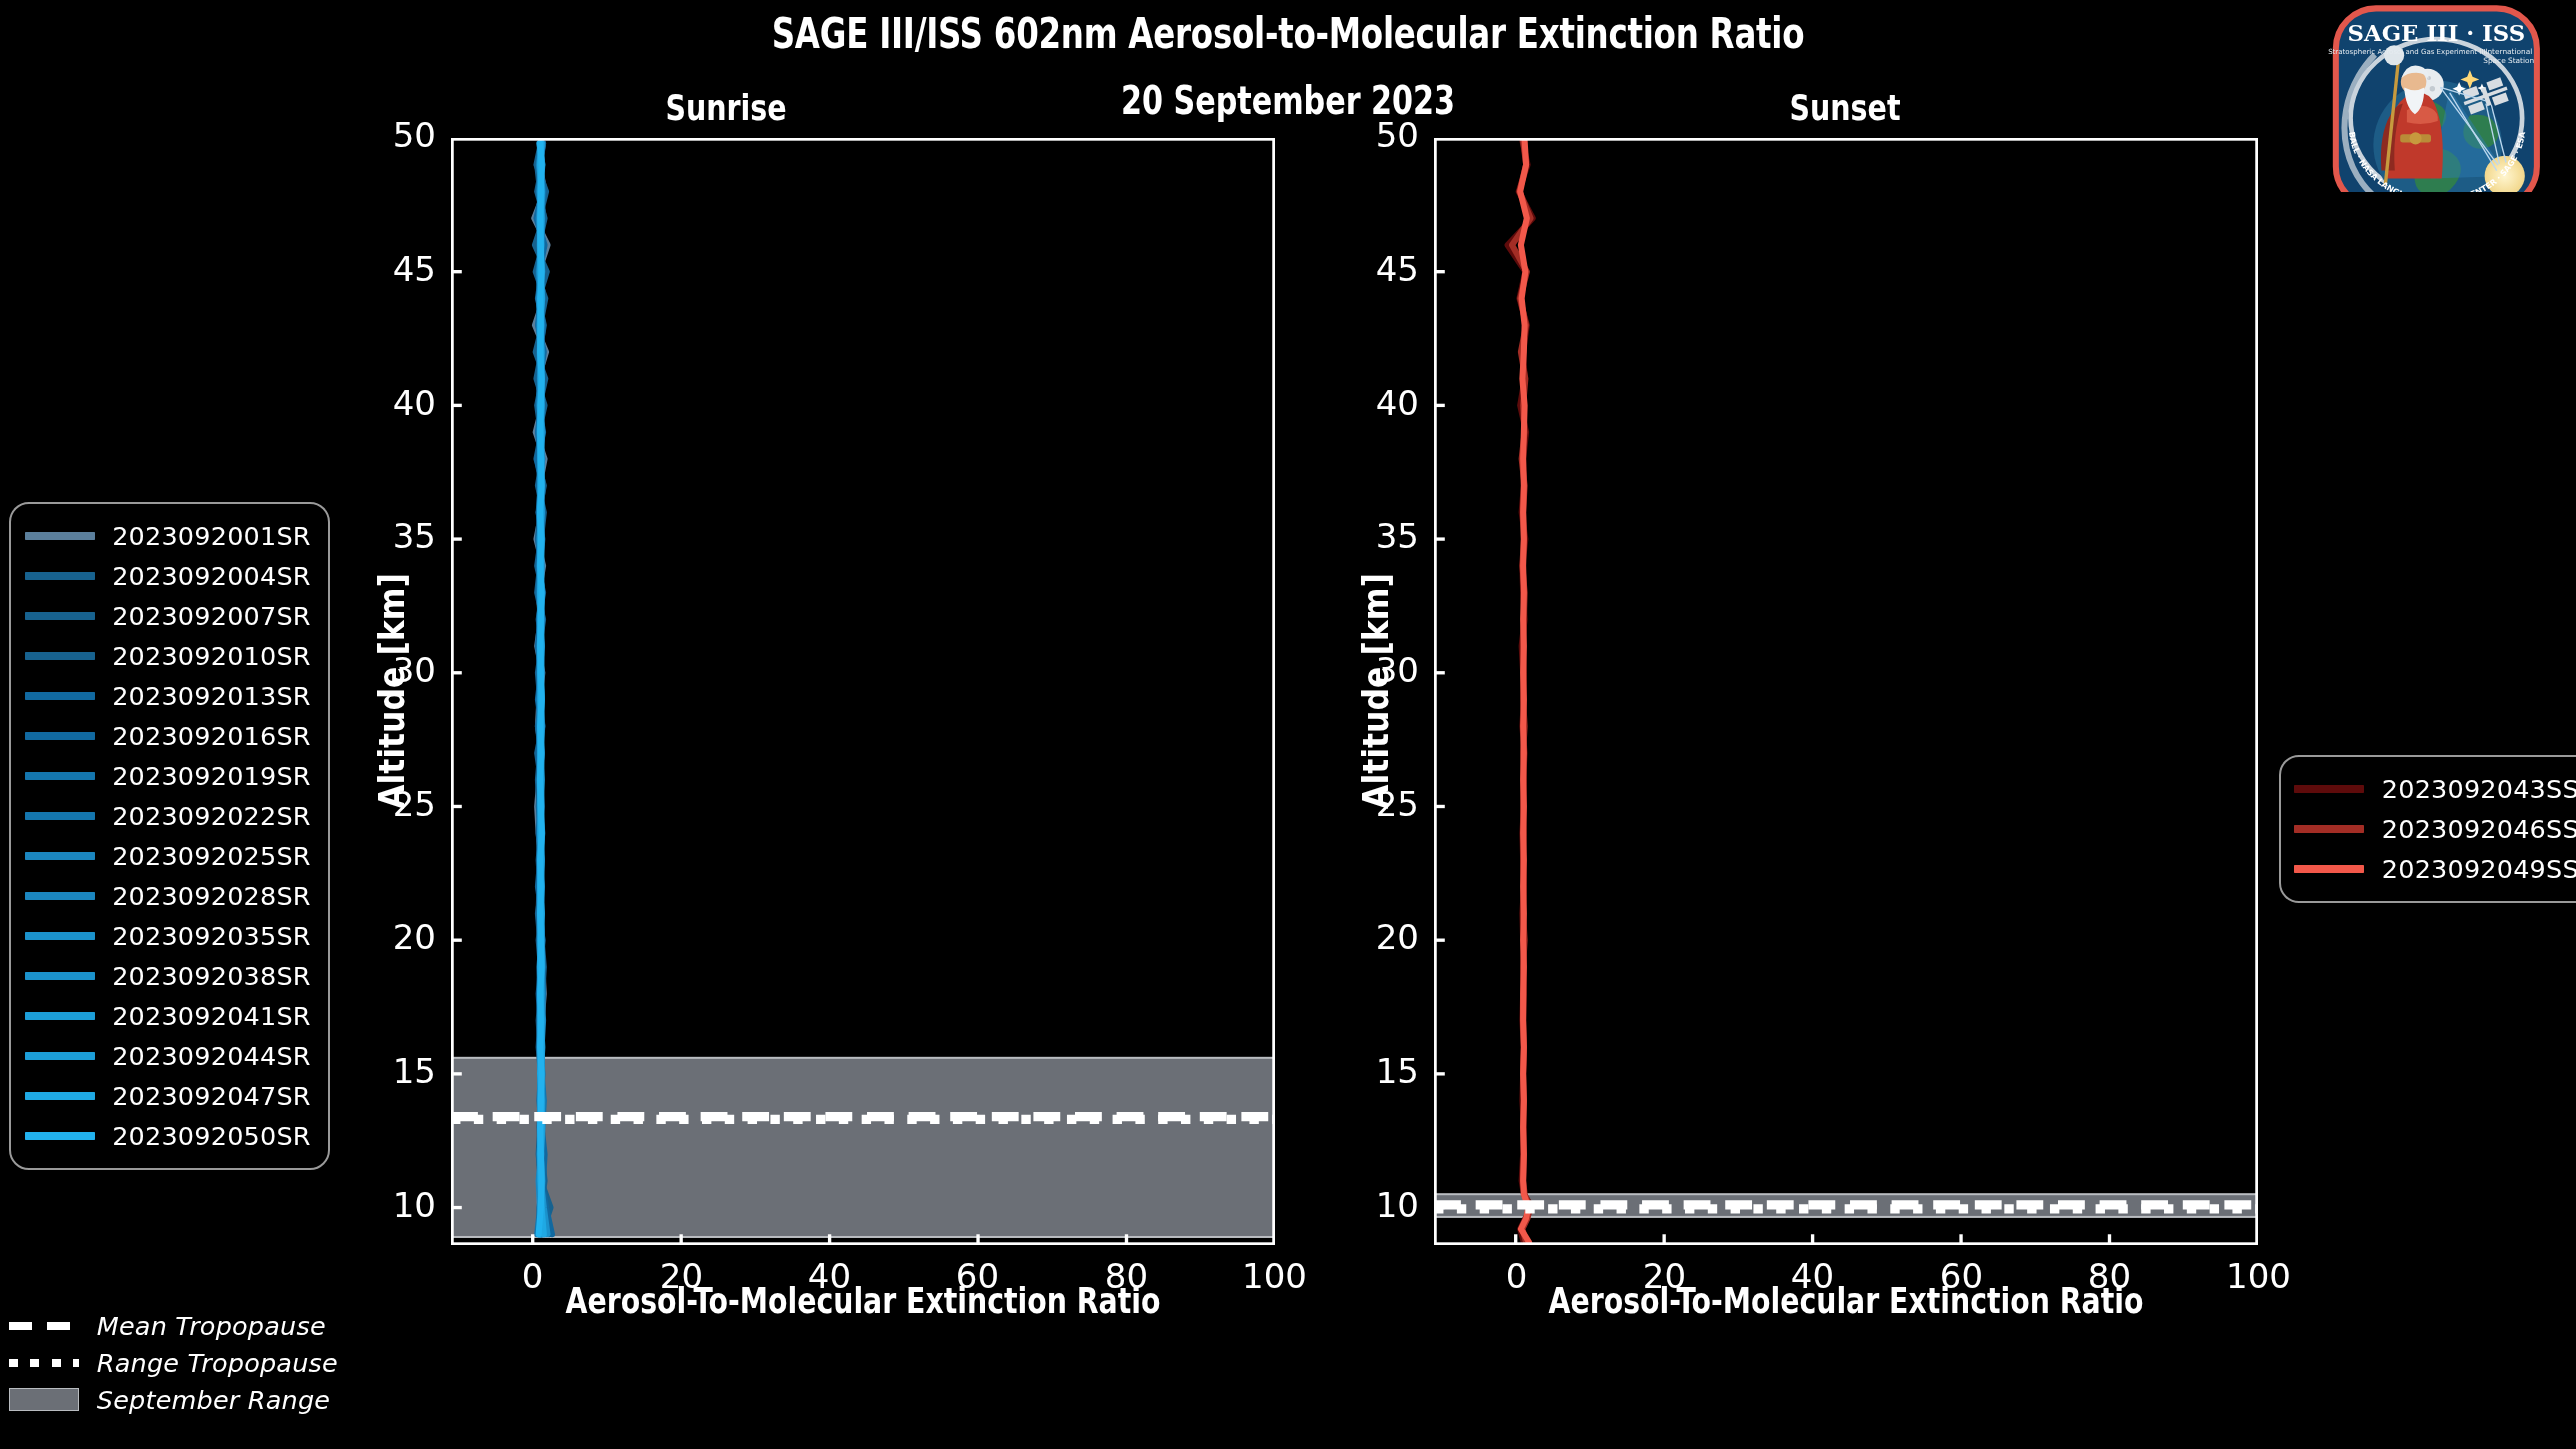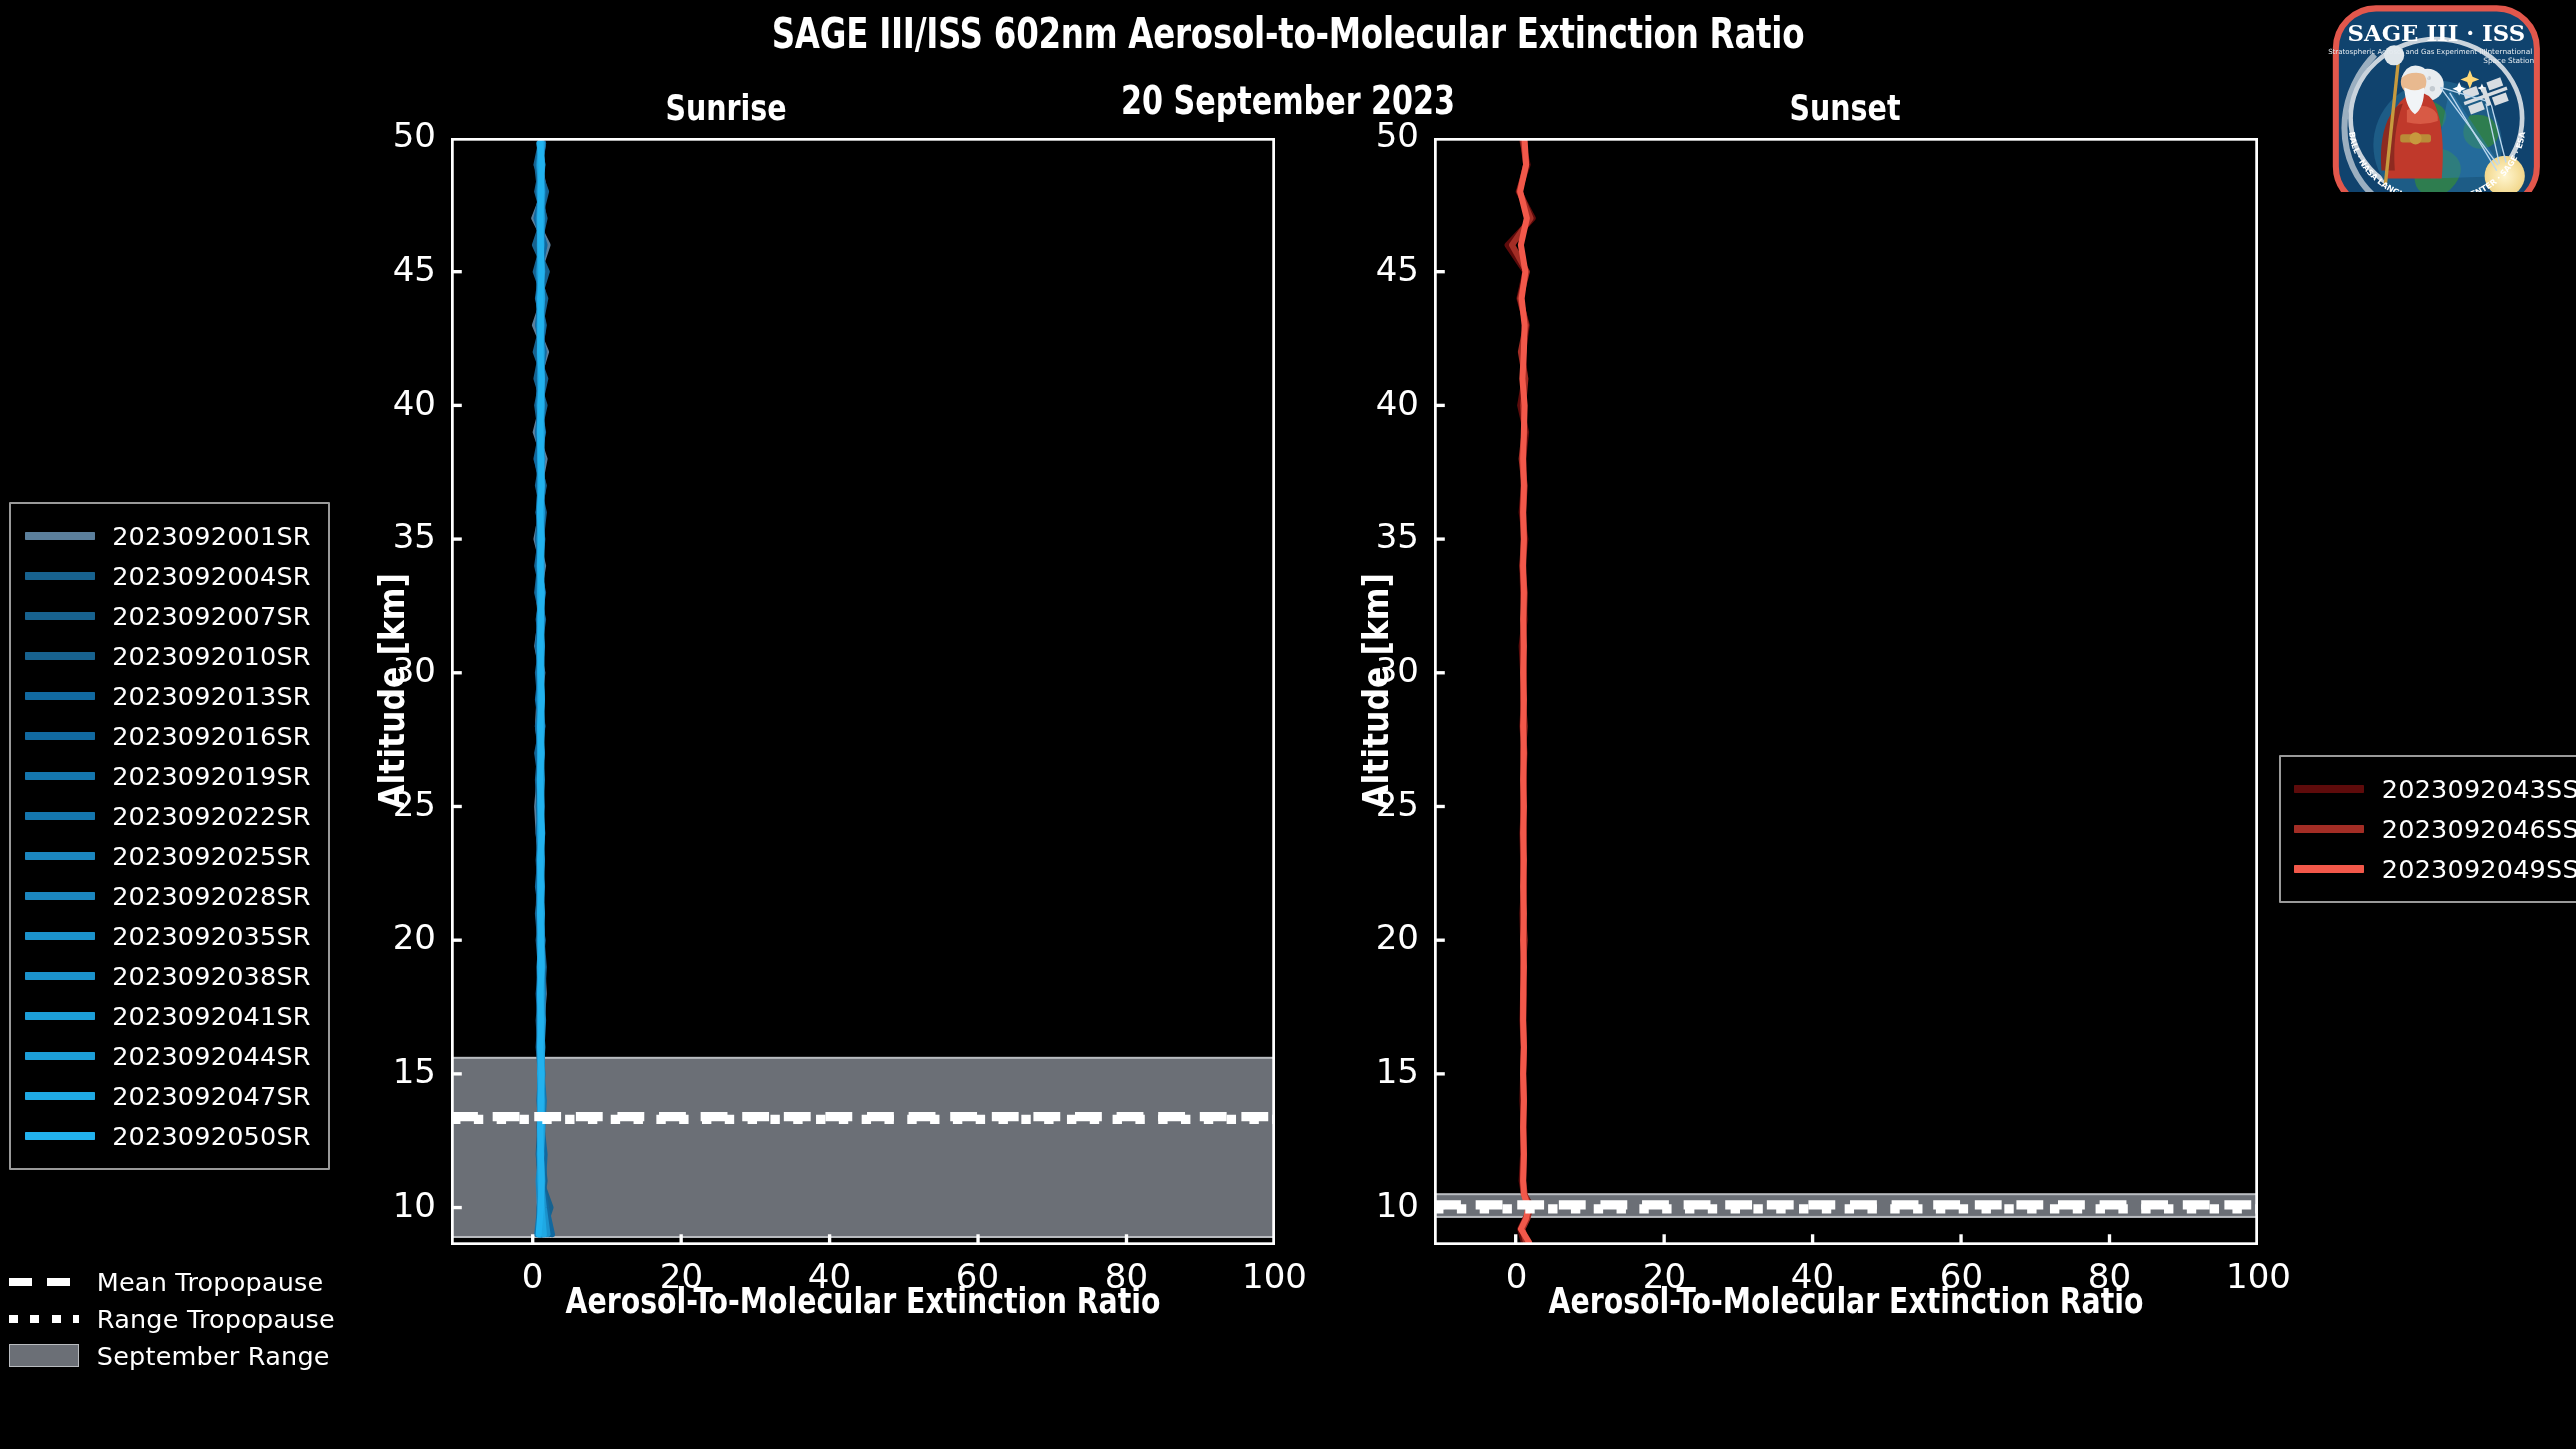--- a/index.html
+++ b/index.html
@@ -36,34 +36,34 @@
   }
   .axis-label-y{
     position:absolute;white-space:nowrap;
     font-family:"DejaVu Sans Condensed","Liberation Sans",sans-serif;
     font-weight:bold;font-size:35px;color:#fff;
     transform-origin:50% 50%;
   }
 
   
   .legend-box{
-    position:absolute;border:2px solid #9a9a9a;border-radius:1px;
+    position:absolute;border:2px solid #9a9a9a;border-radius:20px;
     background:#000;padding:12px 17.4px 12px 13.4px;box-sizing:border-box;
   }
   .legend-row{display:flex;align-items:center;height:40px;}
   .legend-swatch{width:70px;height:7.4px;flex:0 0 auto;margin-right:17.4px;border-radius:0.7px;}
   .legend-text{
     font-family:"DejaVu Sans","Liberation Sans",sans-serif;font-size:25.5px;color:#fff;
     letter-spacing:0.2px;white-space:nowrap;
   }
   #legend-sunrise{left:9.4px;top:502px;}
   #legend-sunset{left:2279px;top:755px;}
 
   
-  #legend-tropopause{position:absolute;left:9.4px;top:1263px;}
+  #legend-tropopause{position:absolute;left:9.4px;top:1307px;font-style:italic;}
   #legend-tropopause .legend-row{height:37px;}
   #legend-tropopause .legend-text{font-size:25.5px;}
   .sw-dashed{width:70px;height:8px;margin-right:17.4px;
     background:repeating-linear-gradient(to right,#fff 0 23px,transparent 23px 38px);}
   .sw-dotted{width:70px;height:8px;margin-right:17.4px;
     background:repeating-linear-gradient(to right,#fff 0 8.7px,transparent 8.7px 21.5px);}
   .sw-band{width:70px;height:23px;margin-right:17.4px;background:#6b6f76;border:1.3px solid #b9bcc0;box-sizing:border-box;}
 
   
   #footer{

